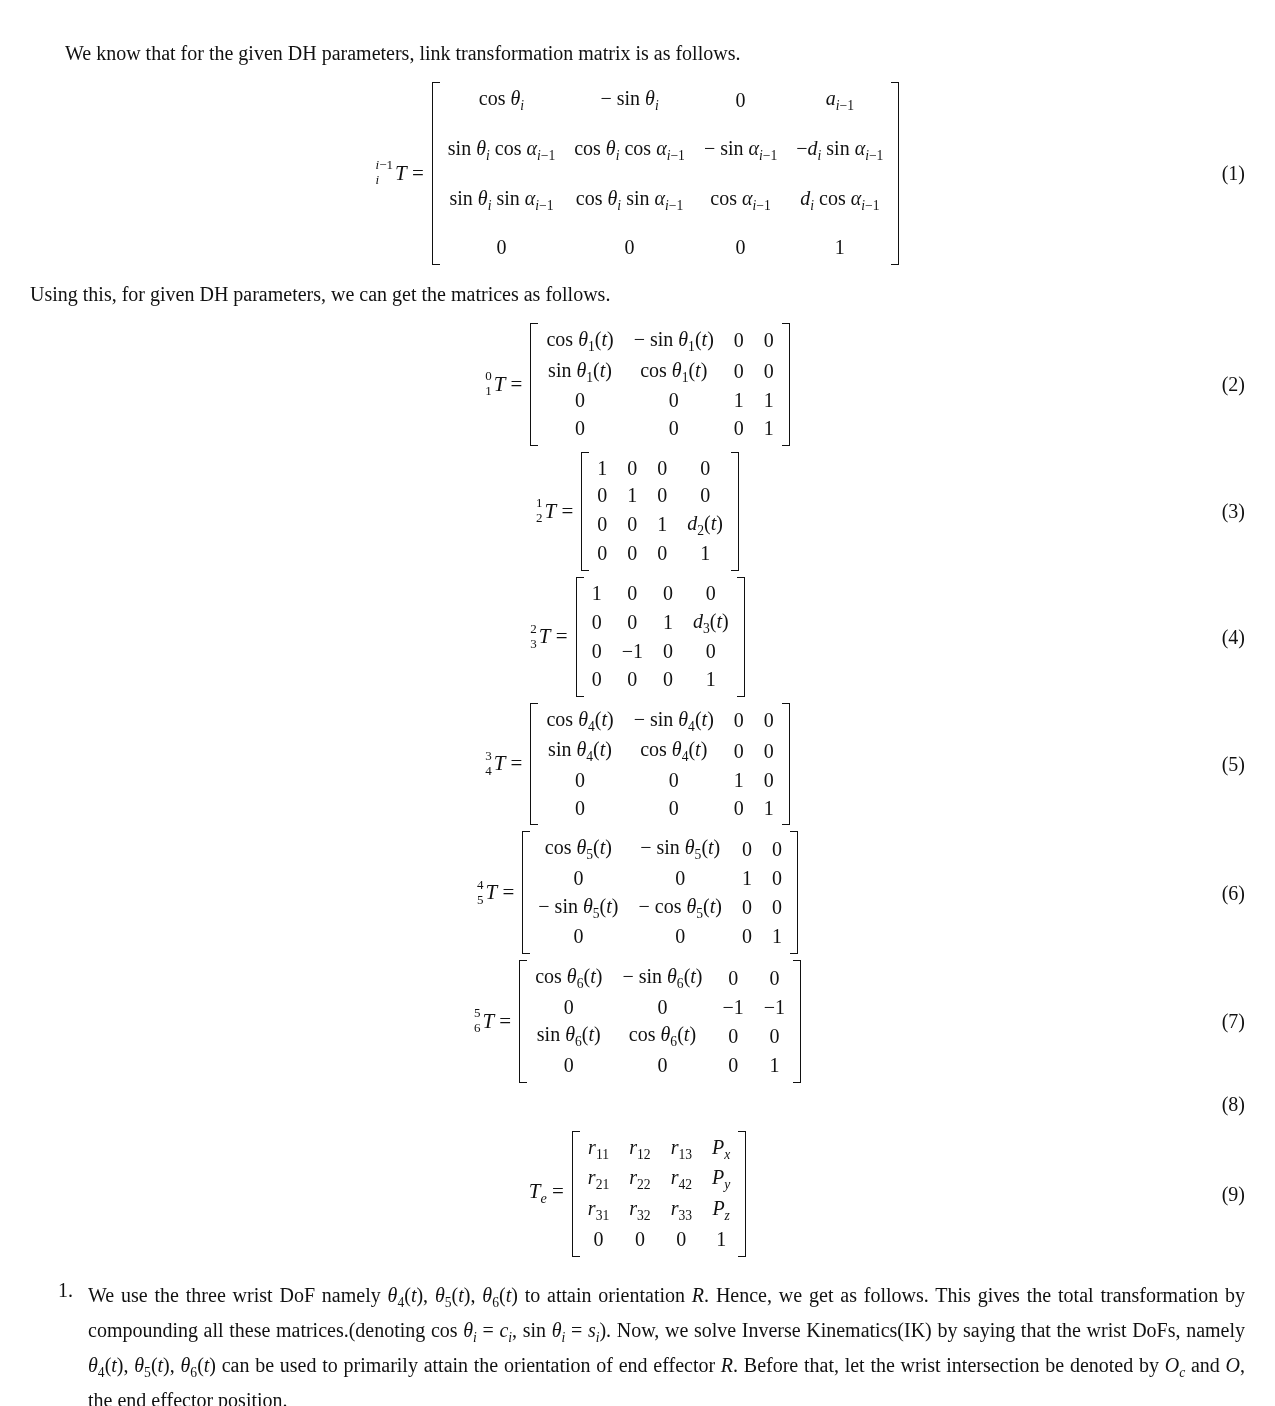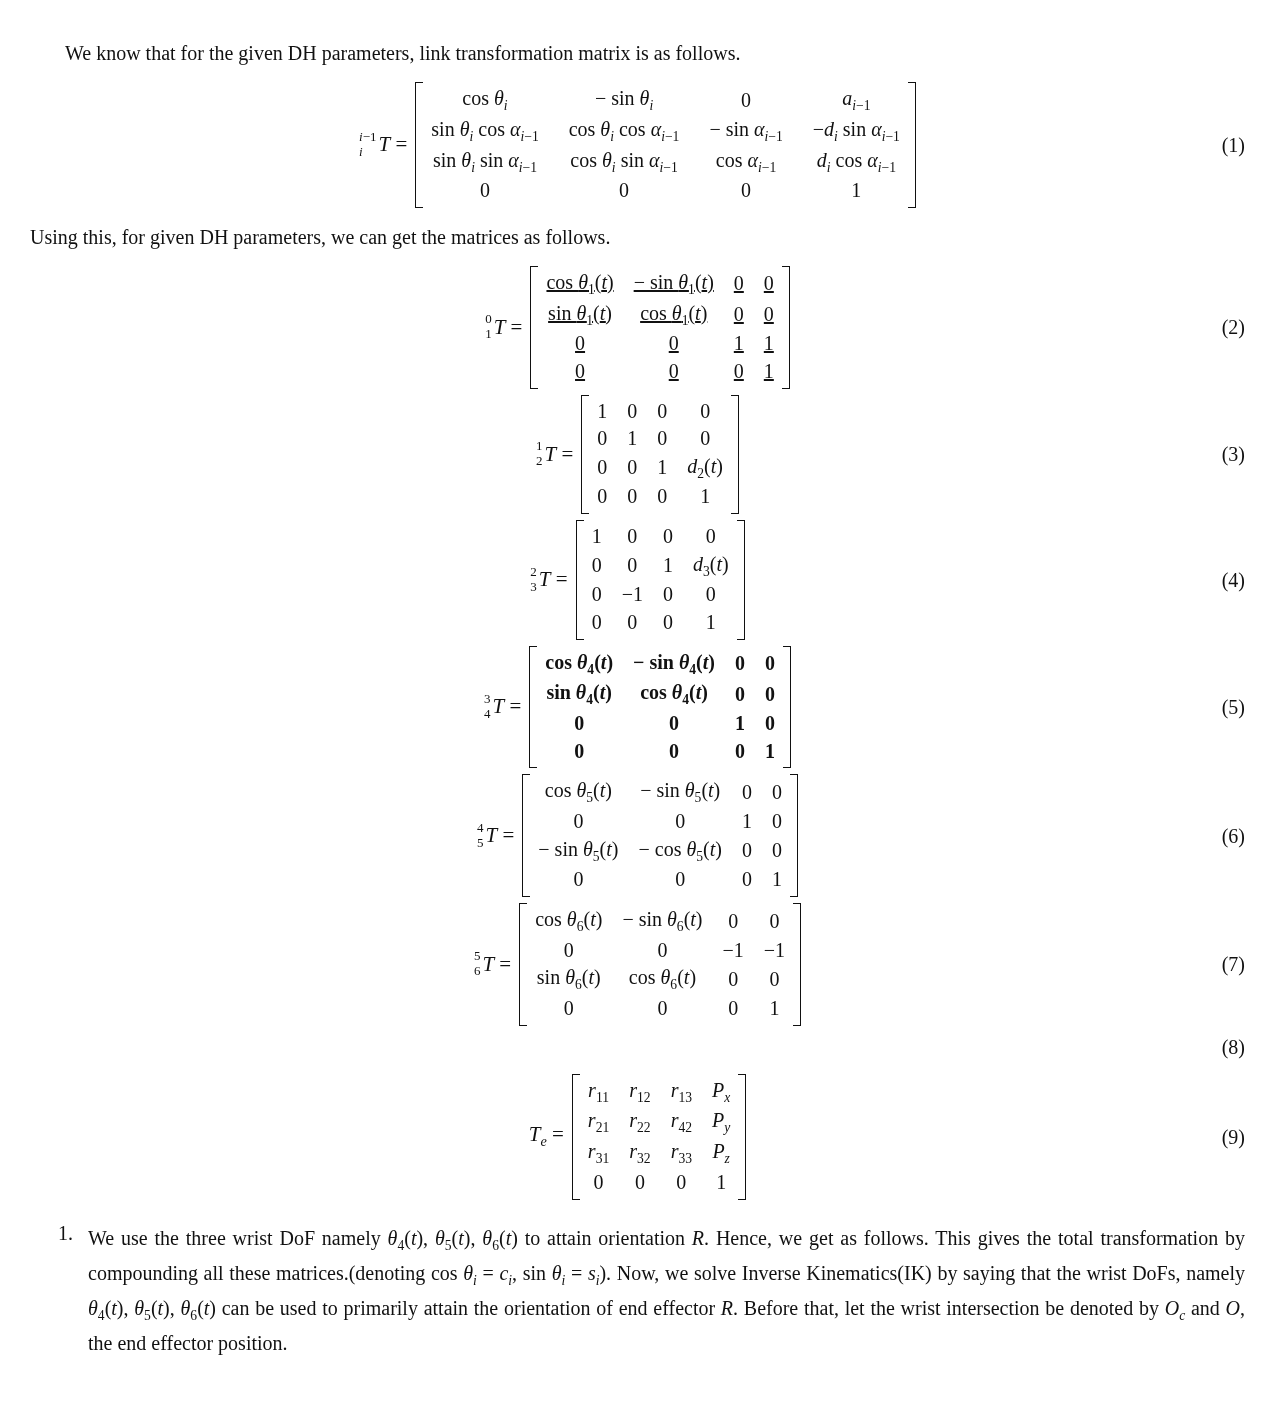--- a/index.html
+++ b/index.html
@@ -33,21 +33,21 @@
 
   .matrix { display:inline-flex; align-items:stretch; }
   .bl, .br { width:7px; }
   .bl { border:1.8px solid #111; border-right:none; }
   .br { border:1.8px solid #111; border-left:none; }
   .mcells {
     display:grid; column-gap:20px; row-gap:0;
     padding:3px 8px; align-items:center; justify-items:center;
     line-height:1.38; font-size:20px; white-space:nowrap;
   }
-  .wide .mcells { column-gap:30px; }
+  .wide .mcells { column-gap:30px;gap:19px; }
 
   
   .olist { display:flex; margin:22px 0 0 28px; }
   .olist .marker { width:30px; flex:none; }
   .olist .content { flex:1; line-height:1.62; padding-right:0; }
 
   i { font-style:italic; }
   sub, sup { font-size:0.68em; }
 </style>
 </head>
@@ -97,21 +97,21 @@
     <div class="equation">
       <span class="lhs">
         <span class="prescripts">
           <span class="presup">0</span>
           <span class="presub">1</span>
         </span>
         <span class="symbol"><i>T</i> =</span>
       </span>
       <span class="matrix">
         <span class="bl"></span>
-        <span class="mcells" style="grid-template-columns: repeat(4, auto); text-decoration: underline;">
+        <span class="mcells" style="grid-template-columns: repeat(4, auto);">
             <span class="mcell">cos <i>θ</i><sub>1</sub>(<i>t</i>)</span>
             <span class="mcell">− sin <i>θ</i><sub>1</sub>(<i>t</i>)</span>
             <span class="mcell">0</span>
             <span class="mcell">0</span>
             <span class="mcell">sin <i>θ</i><sub>1</sub>(<i>t</i>)</span>
             <span class="mcell">cos <i>θ</i><sub>1</sub>(<i>t</i>)</span>
             <span class="mcell">0</span>
             <span class="mcell">0</span>
             <span class="mcell">0</span>
             <span class="mcell">0</span>
@@ -196,21 +196,21 @@
     <div class="equation">
       <span class="lhs">
         <span class="prescripts">
           <span class="presup">3</span>
           <span class="presub">4</span>
         </span>
         <span class="symbol"><i>T</i> =</span>
       </span>
       <span class="matrix">
         <span class="bl"></span>
-        <span class="mcells" style="grid-template-columns: repeat(4, auto); font-weight: bold;">
+        <span class="mcells" style="grid-template-columns: repeat(4, auto);">
             <span class="mcell">cos <i>θ</i><sub>4</sub>(<i>t</i>)</span>
             <span class="mcell">− sin <i>θ</i><sub>4</sub>(<i>t</i>)</span>
             <span class="mcell">0</span>
             <span class="mcell">0</span>
             <span class="mcell">sin <i>θ</i><sub>4</sub>(<i>t</i>)</span>
             <span class="mcell">cos <i>θ</i><sub>4</sub>(<i>t</i>)</span>
             <span class="mcell">0</span>
             <span class="mcell">0</span>
             <span class="mcell">0</span>
             <span class="mcell">0</span>

